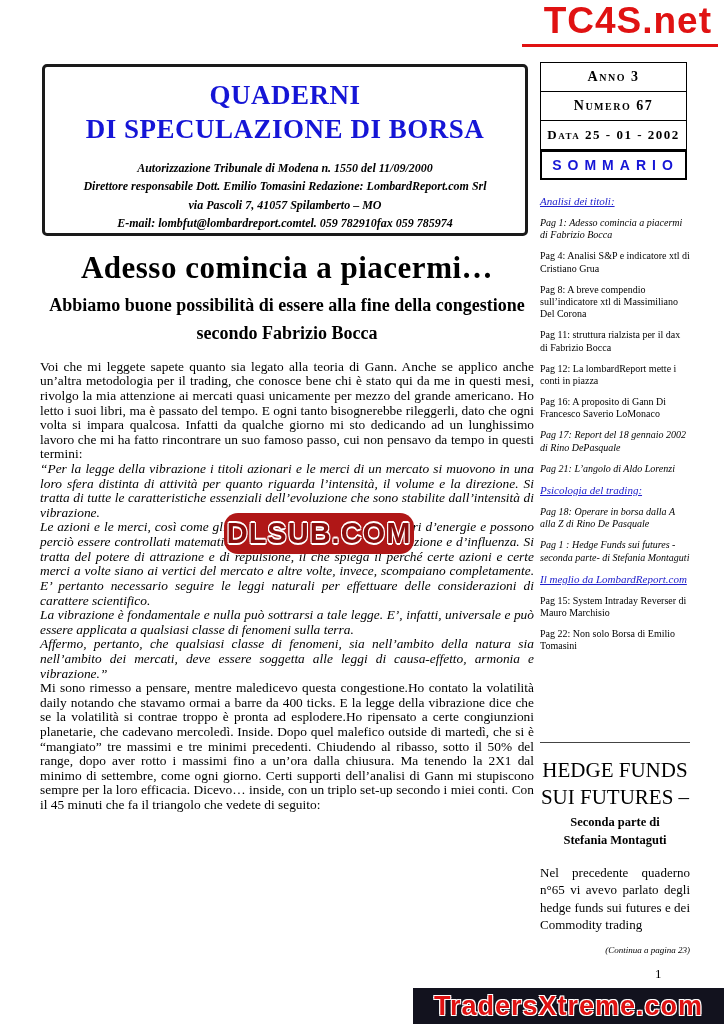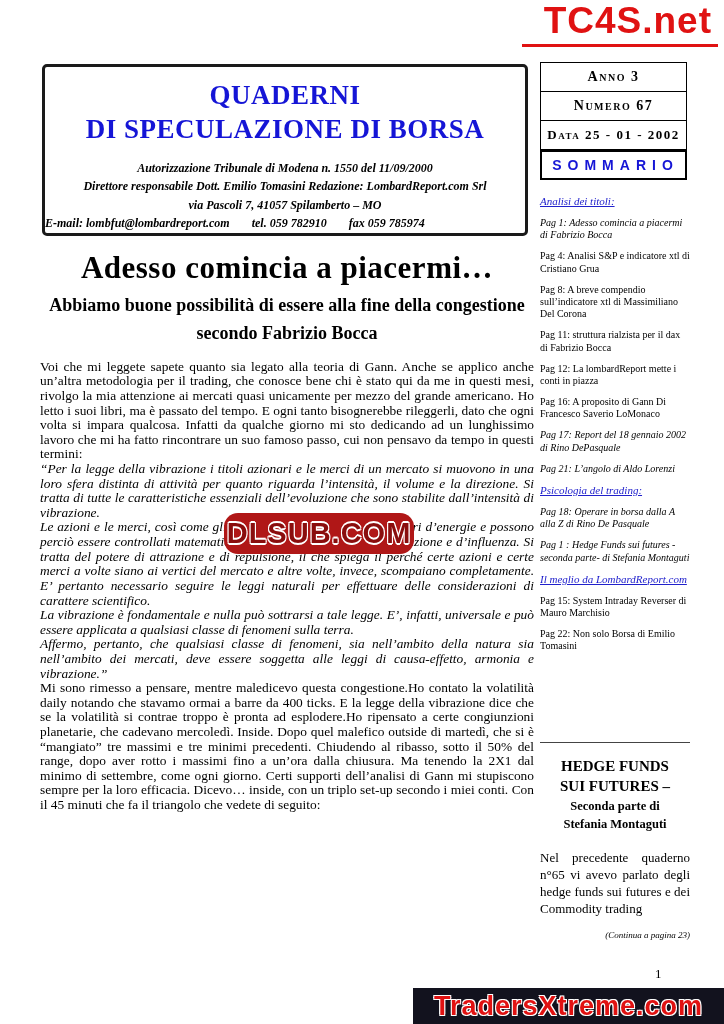--- a/index.html
+++ b/index.html
@@ -20,21 +20,21 @@
   }
 
   
   .masthead {
     position:absolute; left:42px; top:64px; width:486px; height:172px;
     border:3px solid #1a1a1a; border-radius:5px; box-sizing:border-box;
     text-align:center; padding-top:12px;
   }
   .mast-title { color:#1515d6; font-weight:bold; font-size:27px; line-height:1.25; letter-spacing:0.5px; }
   .mast-info  { margin-top:12px; font-size:12px; font-weight:bold; font-style:italic; line-height:1.55; }
-  .contact-row { display:flex; justify-content:flex-start; gap:22px; }
+  .contact-row { display:flex; justify-content:center; }
 
   
   .issue-box {
     position:absolute; left:540px; top:62px; width:147px;
     border:1px solid #000; box-sizing:border-box;
     font-weight:bold; font-variant:small-caps; letter-spacing:1.5px;
     font-size:14px; text-align:center;
   }
   .issue-row { padding:6px 2px; border-bottom:1px solid #000; white-space:nowrap; }
   .issue-row.last { border-bottom:none; font-size:13px; }
@@ -50,21 +50,21 @@
   .sommario-list { position:absolute; left:540px; top:192px; width:150px; }
   .somm-header {
     color:#2121cc; font-style:italic; text-decoration:underline;
     font-size:11px; margin:3px 0 10px; cursor:pointer;
   }
   .somm-item { font-size:10px; line-height:1.22; margin-bottom:9px; }
   .somm-item.it { font-style:italic; }
 
   
   .hedge { position:absolute; left:540px; top:742px; width:150px; border-top:1px solid #444; padding-top:14px; box-sizing:border-box; }
-  .hedge-title { text-align:center; font-weight:bold; font-size:15px; line-height:1.3; }
+  .hedge-title { text-align:center; font-weight:normal; font-size:21px; line-height:1.3; }
   .hedge-sub   { text-align:center; font-weight:bold; font-size:12.5px; line-height:1.3; margin-top:2px; }
   .hedge-body  { margin-top:16px; font-size:13px; line-height:1.33; text-align:justify;font-family:Liberation Serif, serif; }
   .hedge-cont  { margin-top:12px; text-align:right; font-style:italic; font-size:9px; }
 
   
   .article { position:absolute; left:40px; top:250px; width:494px; }
   .art-title { font-size:31px; font-weight:bold; text-align:center; letter-spacing:0.5px; }
   .art-sub   { font-size:18px; font-weight:bold; text-align:center; line-height:1.55; margin-top:6px; }
   .art-body  { margin-top:12px; font-size:13.4px; line-height:1.09; text-align:justify; }
   .art-body p { margin:0; }

